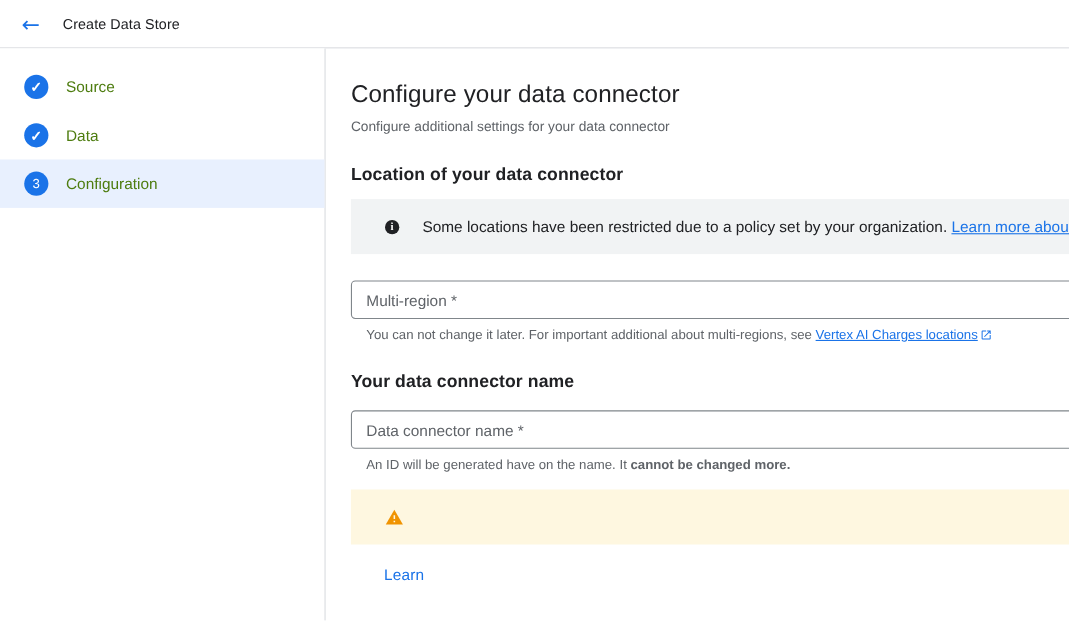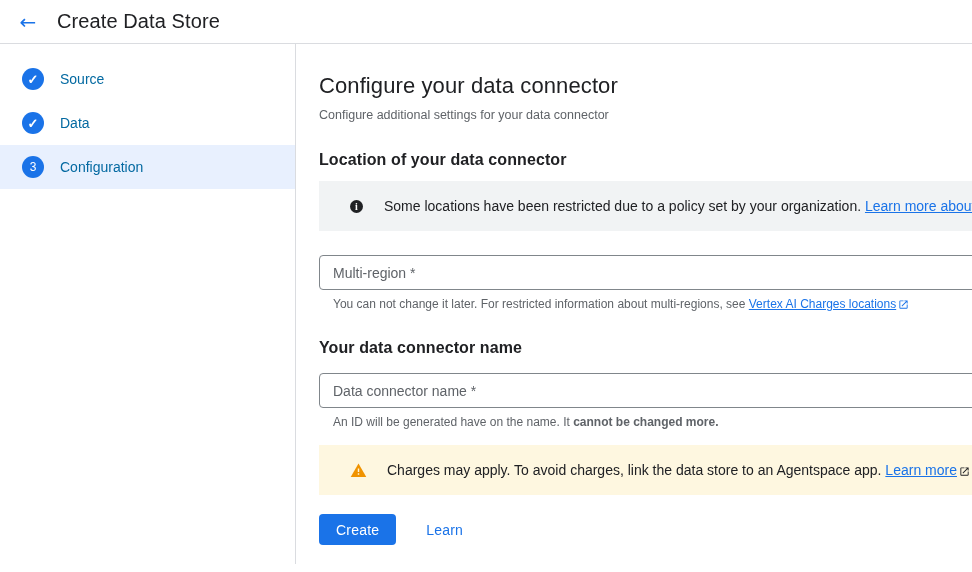--- a/index.html
+++ b/index.html
@@ -19,21 +19,21 @@
     background: #fff;
   }
   .back-btn {
     width: 28px; height: 28px;
     border: none; background: transparent;
     color: #1a73e8; font-size: 20px; line-height: 28px;
     cursor: pointer; padding: 0; text-align: center;
     font-family: "DejaVu Sans", sans-serif;
   }
   .app-title {
-    font-size: 20px; font-weight: 400; color: #202124;
+    font-size: 13px; font-weight: 400; color: #202124;
     margin: 0 0 0 15px; letter-spacing: .1px;
   }
   
   .content-wrap { display: flex; height: 528px; }
   .sidebar {
     width: 296px; min-width: 296px;
     border-right: 1px solid #dadce0;
     height: 520px;
     padding-top: 13px; box-sizing: border-box;
     background: #fff;
@@ -43,21 +43,21 @@
     padding-left: 22px; cursor: pointer;
   }
   .step-row.active { background: #e8f0fe; }
   .step-badge {
     width: 22px; height: 22px; border-radius: 50%;
     background: #1a73e8; color: #fff;
     display: flex; align-items: center; justify-content: center;
     font-size: 13px; font-weight: 700; flex: none;
   }
   .step-badge.num { font-size: 12px; font-weight: 400; }
-  .step-label { margin-left: 16px; font-size: 14px; color: #0369a1; }
+  .step-label { margin-left: 16px; font-size: 14px; color: #4d7c0f; }
   
   .main {
     flex: 1;
     padding: 29px 0 0 23px;
     box-sizing: border-box;
   }
   .main-title {
     font-size: 22px; font-weight: 400; color: #202124;
     margin: 0; line-height: 26px; letter-spacing: .1px;
   }
@@ -155,39 +155,35 @@
 
     <h3 class="section-heading">Location of your data connector</h3>
 
     <div class="banner info">
       <span class="info-glyph">i</span>
       <span class="banner-text"><span>Some locations have been restricted due to a policy set by your organization. </span><a>Learn more about</a></span>
     </div>
 
     <input class="text-field" type="text" placeholder="Multi-region *" style="">
 
-    <p class="helper"><span>You can not change it later. For restricted information about multi-regions, see </span><a class="text-link"><span>Vertex AI Charges locations</span><svg class="ext-icon" width="11" height="11" viewBox="0 0 24 24">
+    <p class="helper"><span>You can not change it later. For important additional about multi-regions, see </span><a class="text-link"><span>Vertex AI Charges locations</span><svg class="ext-icon" width="11" height="11" viewBox="0 0 24 24">
             <path fill="#1a73e8" d="M19 19H5V5h7V3H5a2 2 0 0 0-2 2v14a2 2 0 0 0 2 2h14c1.1 0 2-.9 2-2v-7h-2v7zM14 3v2h3.59l-9.83 9.83 1.41 1.41L19 6.41V10h2V3h-7z"></path>
           </svg></a></p>
 
     <h3 class="section-heading">Your data connector name</h3>
 
     <input class="text-field second" type="text" placeholder="Data connector name *" style="">
 
     <p class="helper"><span>An ID will be generated have on the name. It </span><span class="bold-part">cannot be changed more.</span></p>
 
     <div class="banner warning">
       <svg width="17" height="17" viewBox="0 0 24 24">
           <path fill="#f09300" d="M1 21h22L12 2 1 21z"></path>
           <path fill="#fef7e0" d="M13 16h-2v2h2v-2zm0-7h-2v5h2V9z"></path>
         </svg>
-      <span class="banner-text"><span>Charges may apply. To avoid charges, link the data store to an Agentspace app. </span><a class="dark-link"><span>Learn more</span><svg class="ext-icon" width="11" height="11" viewBox="0 0 24 24">
-              <path fill="#202124" d="M19 19H5V5h7V3H5a2 2 0 0 0-2 2v14a2 2 0 0 0 2 2h14c1.1 0 2-.9 2-2v-7h-2v7zM14 3v2h3.59l-9.83 9.83 1.41 1.41L19 6.41V10h2V3h-7z"></path>
-            </svg></a></span>
     </div>
 
     <div class="actions">
-      <button class="btn-primary">Create</button>
       <button class="btn-text">Learn</button>
     </div>
   </div>
 
 </div>
 
 </body></html>

